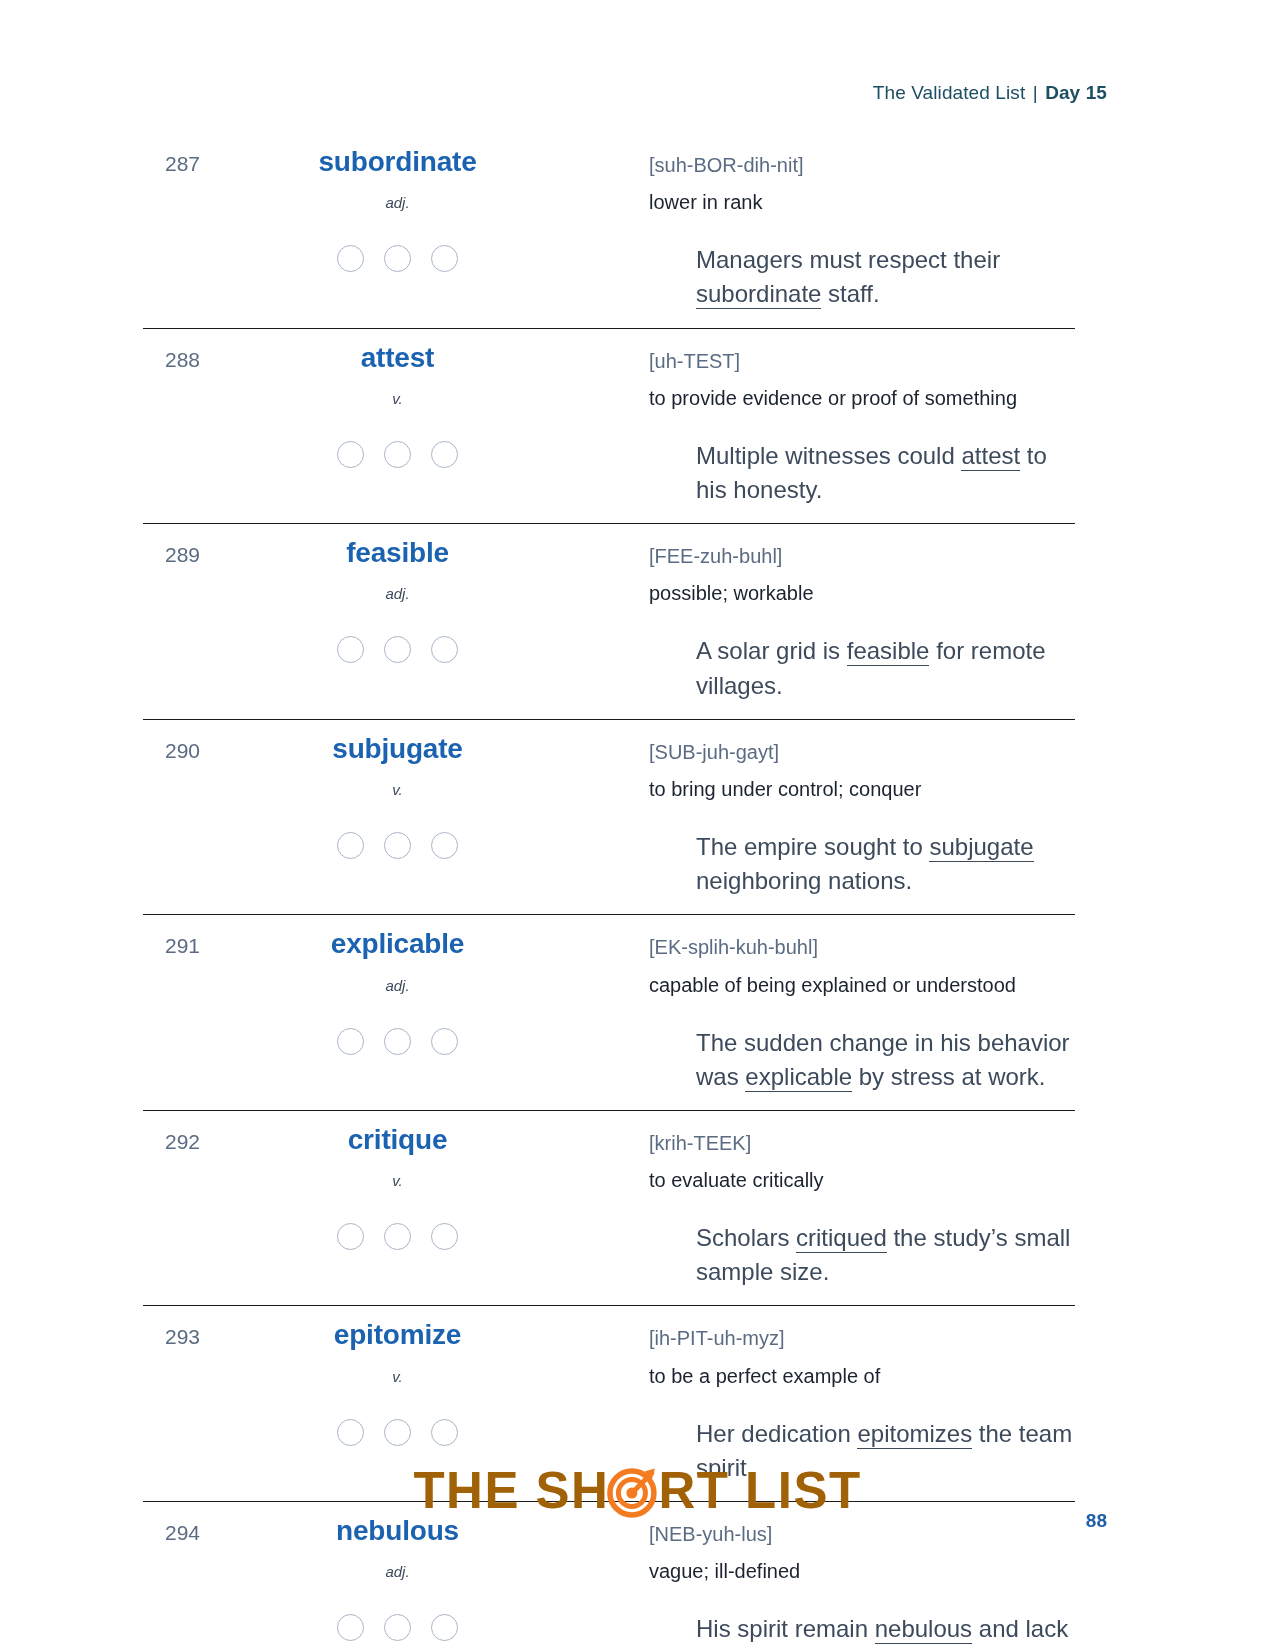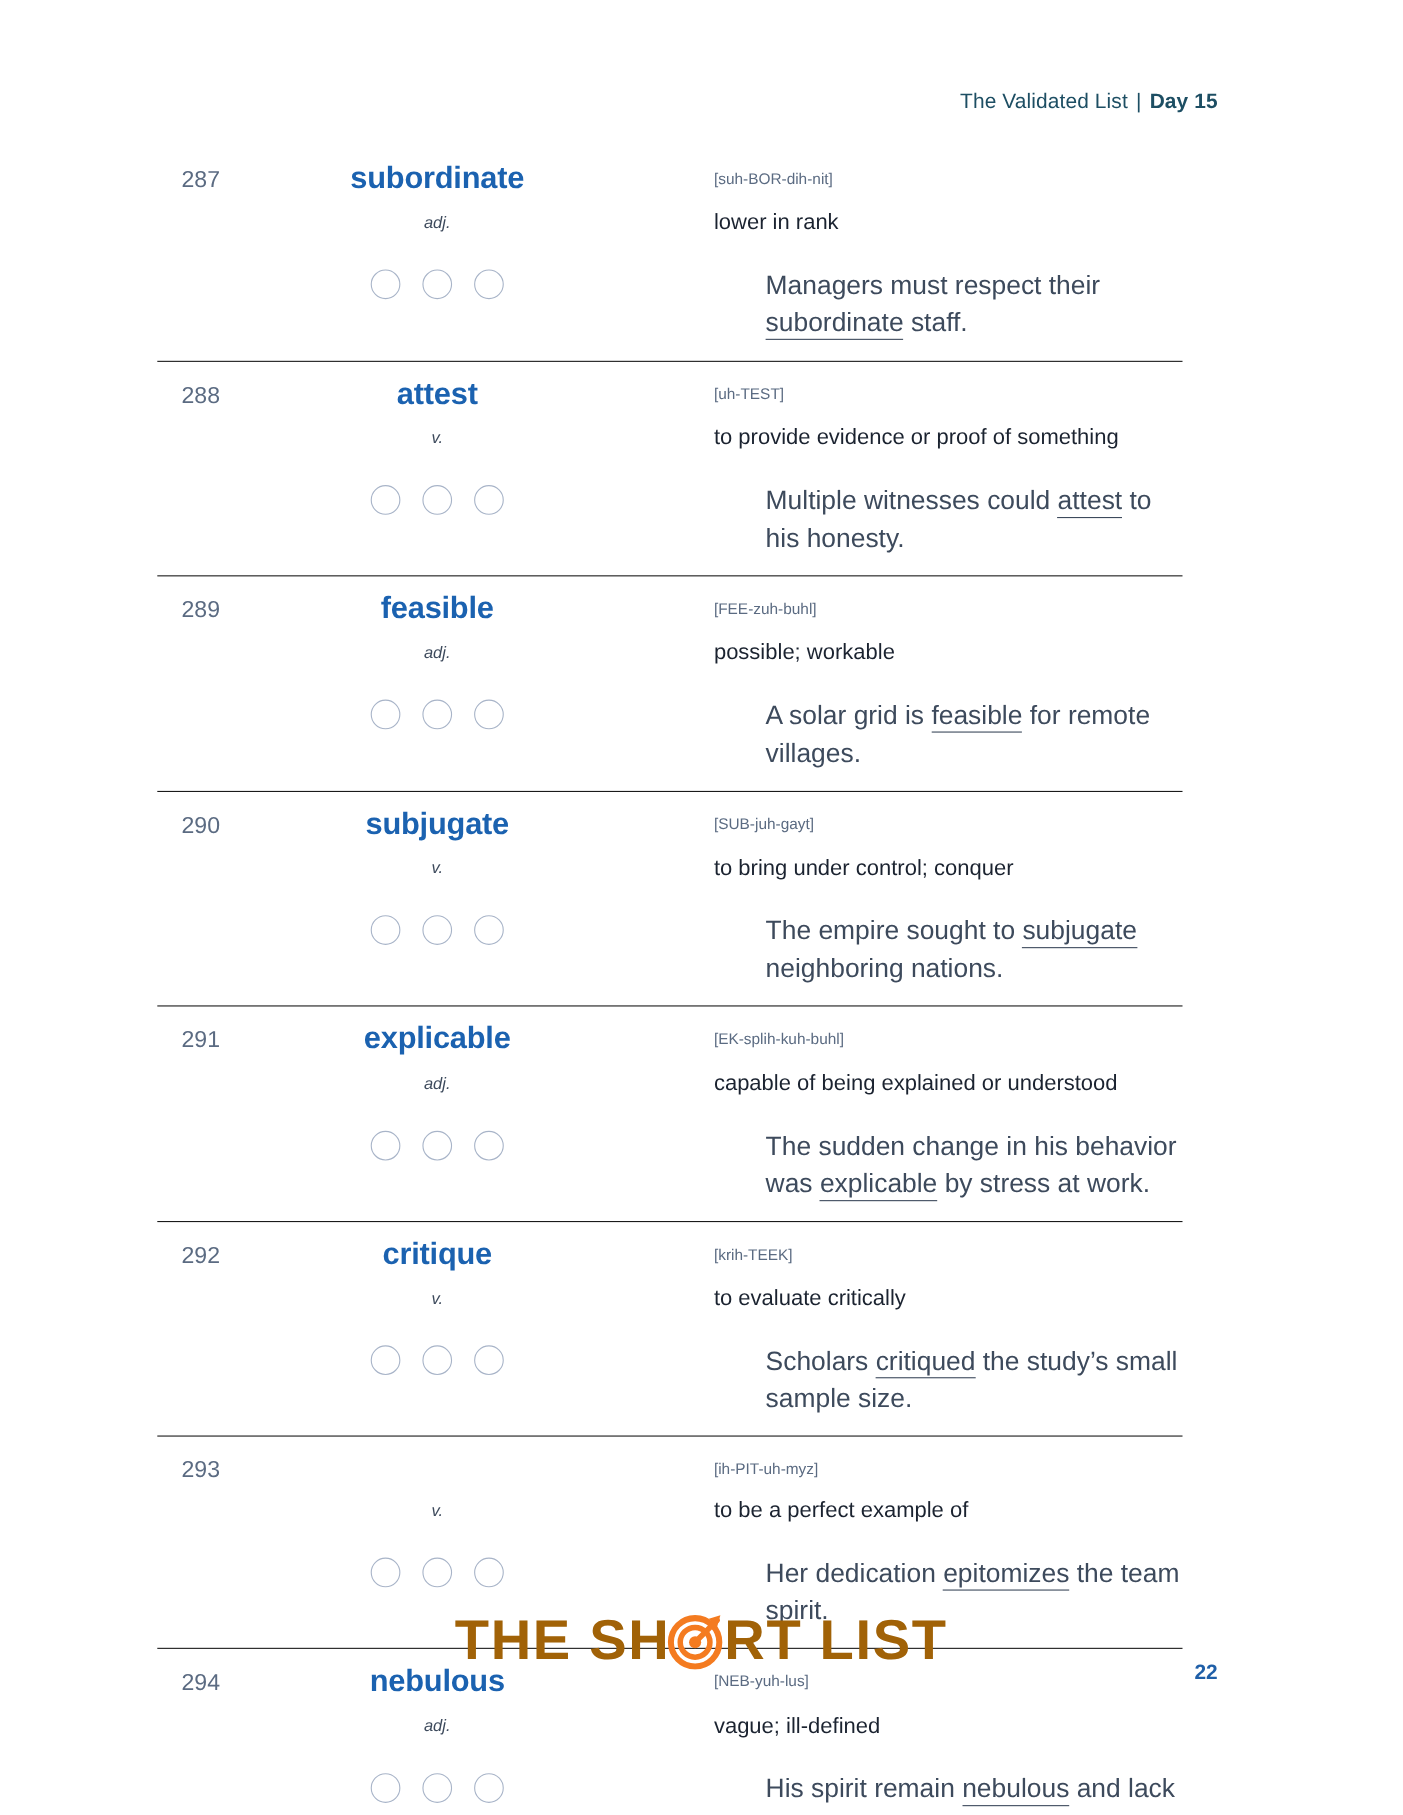--- a/index.html
+++ b/index.html
@@ -81,21 +81,21 @@
     font-weight: 700;
     color: #1b62b0;
     text-align: center;
     line-height: 1.05;
     padding-right: 62px;
     letter-spacing: -0.2px;
   }
 
   .pron {
     grid-area: pron;
-    font-size: 14px;
+    font-size: 20px;
     color: #5b6b82;
     line-height: 1.05;
     padding-top: 8px;
     padding-left: 5px;
     white-space: nowrap;
   }
 
   .pos {
     grid-area: pos;
     font-size: 15px;
@@ -288,20 +288,21 @@
             <span class="dot"></span>
             <span class="dot"></span>
             <span class="dot"></span>
           </div>
           <div class="ex"><span>Scholars </span><u>critiqued</u><span> the study’s small sample size.</span></div>
         </div>
       </div>
       <div class="entry">
         <div class="entry-grid">
           <div class="num">293</div>
+          <div class="word">epitomize</div>
           <div class="pron">[ih-PIT-uh-myz]</div>
           <div class="pos">v.</div>
           <div class="def">to be a perfect example of</div>
           <div class="dots">
             <span class="dot"></span>
             <span class="dot"></span>
             <span class="dot"></span>
           </div>
           <div class="ex"><span>Her dedication </span><u>epitomizes</u><span> the team spirit.</span></div>
         </div>
@@ -331,16 +332,16 @@
           <circle cx="26" cy="31" r="22" fill="none" stroke="#f47b20" stroke-width="5.5"></circle>
           <circle cx="26" cy="31" r="13.5" fill="none" stroke="#f47b20" stroke-width="5"></circle>
           <circle cx="26" cy="31" r="5.5" fill="#f47b20"></circle>
           <path d="M26 31 L46 11" stroke="#f47b20" stroke-width="5" stroke-linecap="round" fill="none"></path>
           <path d="M38.5 9.5 L49 6.5 L46 17 Z" fill="#f47b20"></path>
           <path d="M26 31 L46 11" stroke="#ffffff" stroke-width="1.1" fill="none" opacity="0.0"></path>
         </svg>
       </span>
       <span class="logo-text">RT LIST</span>
     </div>
-    <div class="page-num">22</div>
+    <div class="page-num">88</div>
   </div>
 
 </div>
 
 </body></html>

